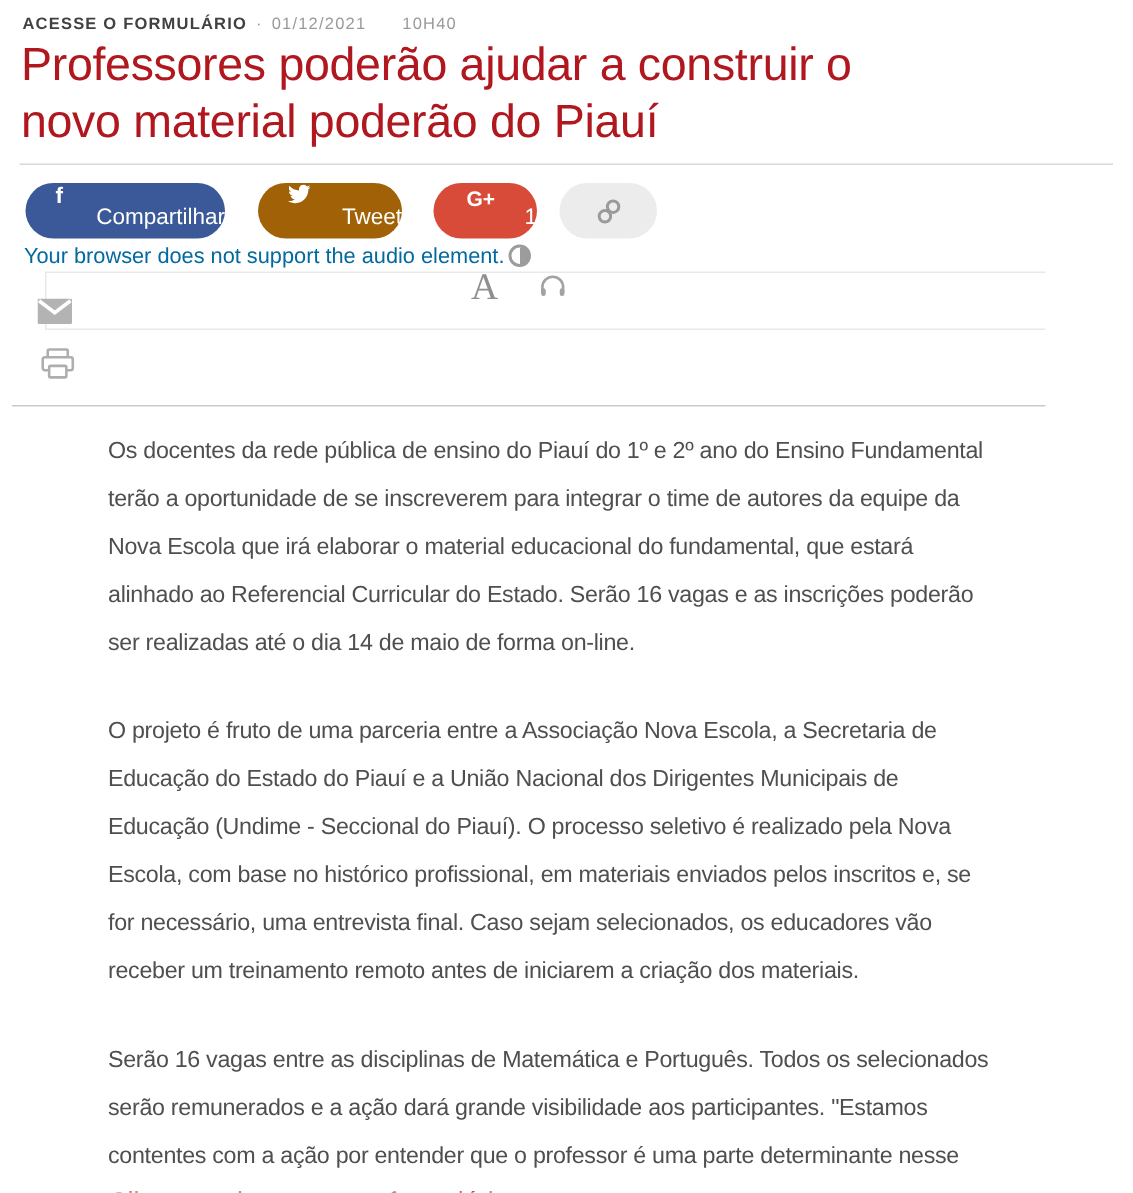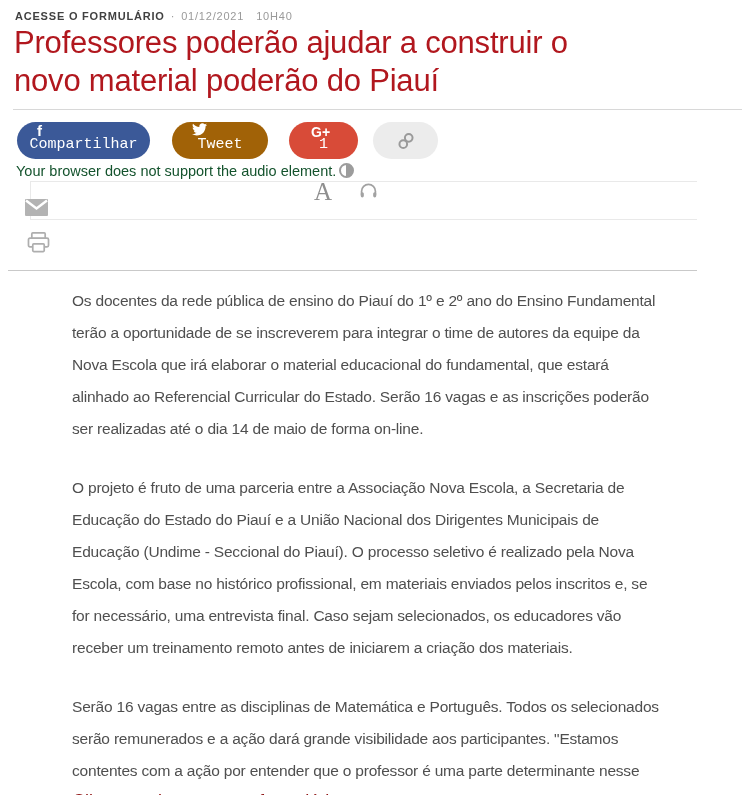--- a/index.html
+++ b/index.html
@@ -5,41 +5,41 @@
   * { margin:0; padding:0; box-sizing:border-box; }
   html,body { background:#ffffff; }
   body { font-family:"Liberation Sans", sans-serif; width:755px; height:795px; position:relative; overflow:hidden; }
 
   .page { position:absolute; inset:0; background:#fff; }
 
   
   .kicker { position:absolute; left:15px; top:10px; font-size:11px; letter-spacing:.8px; color:#9a9a9a; white-space:nowrap; }
   .kicker .kicker-label { font-weight:700; color:#414141; }
   .kicker .dot { margin:0 6px; color:#9a9a9a; }
-  .kicker .time { margin-left:12px; }
+  .kicker .time { margin-left:24px; }
 
   
   .title { position:absolute; left:14px; top:24px; width:720px; font-size:31px; line-height:38px; font-weight:400; color:#b1171e; letter-spacing:-0.2px; }
 
   .rule { position:absolute; height:1px; background:#d8d8d8; }
   .rule-1 { top:109px; left:13px; width:729px; }
 
   
   .pill { position:absolute; top:122px; height:37px; border-radius:19px; cursor:pointer; }
   .pill-fb { left:17px;  width:133px; background:#3b5998; }
   .pill-tw { left:172px; width:96px;  background:#a16207; }
   .pill-gp { left:289px; width:69px;  background:#d84b38; }
   .pill-ln { left:373px; width:65px;  background:#ececec; }
   .pill .p-icon { position:absolute; top:1px; left:20px; color:#fff; font-weight:700; font-size:15px; line-height:15px; }
-  .pill .p-label { position:absolute; left:0; right:0; bottom:6px; text-align:center; color:#fff; font-size:15px;font-family:Liberation Mono, monospace; }
+  .pill .p-label { position:absolute; left:0; right:0; bottom:6px; text-align:right; color:#fff; font-size:15px; }
   .pill-gp .p-icon { left:22px; top:3px; font-size:14px; }
   .pill-ln .p-icon { position:absolute; top:9px; left:0; right:0; text-align:center; }
 
   
-  .audio-fallback { position:absolute; left:16px; top:163px; font-size:14.5px; color:#14532d; }
+  .audio-fallback { position:absolute; left:16px; top:163px; font-size:14.5px; color:#0369a1; }
   .contrast-icon { position:absolute; left:339px; top:163px; width:15px; height:15px; border:2px solid #9c9c9c; border-radius:50%;
                    background:linear-gradient(to right,#ffffff 50%, #9c9c9c 50%); cursor:pointer; }
 
   
   .u-line-a { top:181px; left:30px; width:667px; background:#e9e9e9; }
   .u-line-b { top:219px; left:30px; width:667px; background:#e9e9e9; }
   .u-line-c { top:270px; left:8px;  width:689px; background:#c9c9c9; }
   .u-left-border { position:absolute; left:30px; top:181px; width:1px; height:39px; background:#e9e9e9; }
 
   .fontsize-btn { position:absolute; left:314px; top:178px; font-family:"Liberation Serif", serif; font-size:25px; color:#8f8f8f; cursor:pointer; }

